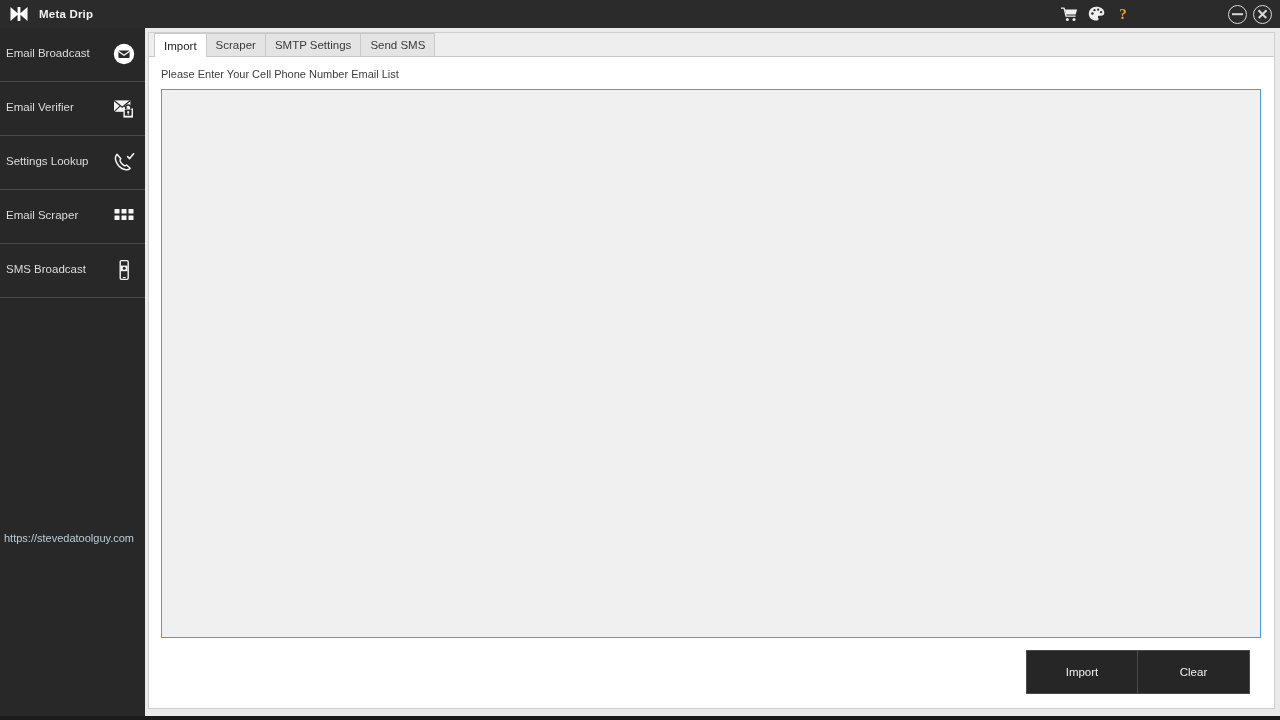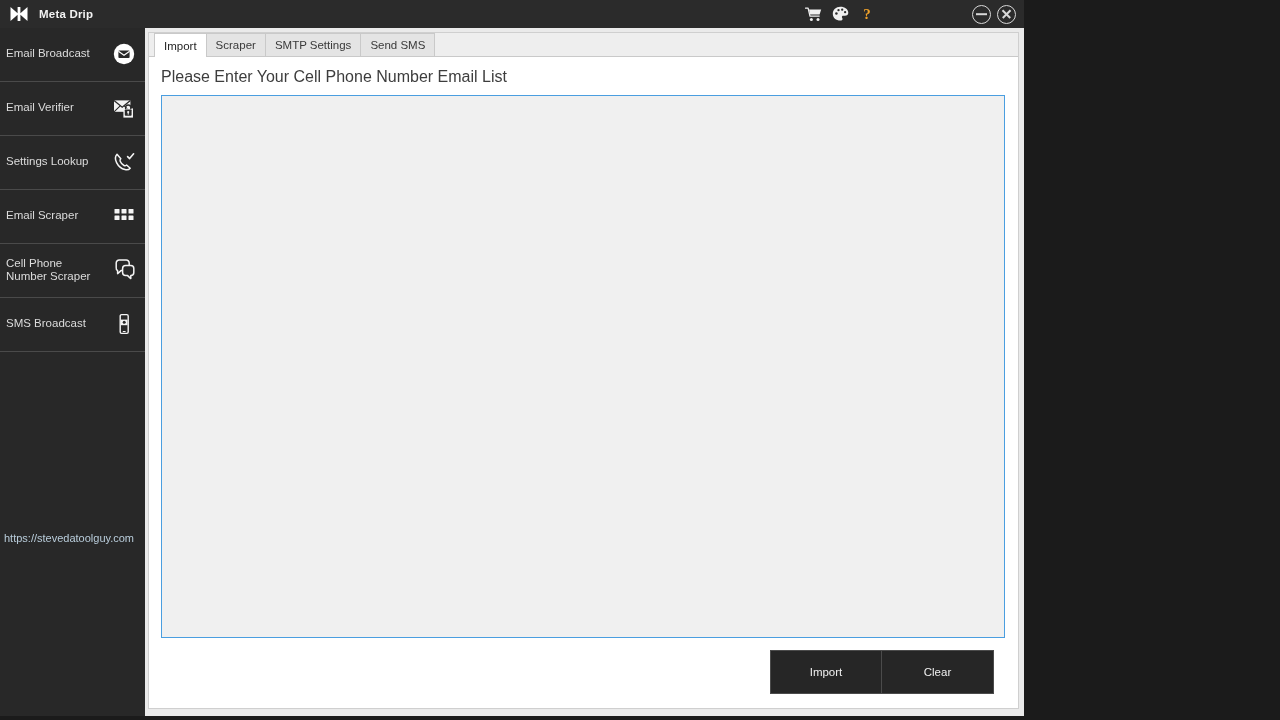--- a/index.html
+++ b/index.html
@@ -6,21 +6,21 @@
   html, body {
     width: 1280px; height: 720px;
     overflow: hidden;
     background: #1b1b1b;
     font-family: "Liberation Sans", sans-serif;
   }
 
   
   .app {
     position: relative;
-    width: 1024px; height: 720px;
+    width: 1280px; height: 720px;
     background: #7dd3fc;
     display: flex;
     flex-direction: column;
   }
 
   
   .titlebar {
     height: 28px;
     background: #2b2b2b;
     display: flex;
@@ -177,21 +177,21 @@
 
   
   .panel-body {
     flex: 1 1 auto;
     padding: 11px 13px 0 12px;
     display: flex;
     flex-direction: column;
     min-height: 0;
   }
   .field-label {
-    font-size: 16px;
+    font-size: 11px;
     color: #3d3d3d;
     margin-bottom: 9px;
   }
   .list-textarea {
     flex: 1 1 auto;
     background: #f0f0f0;
     border: 1px solid #4a9ee0;
     outline: none;
     resize: none;
     font-family: "Liberation Sans", sans-serif;
@@ -324,30 +324,20 @@
                 <rect x="8.5" y="4" width="5" height="4.6" rx="0.6"></rect>
                 <rect x="15.5" y="4" width="5" height="4.6" rx="0.6"></rect>
                 <rect x="1.5" y="10.4" width="5" height="4.6" rx="0.6"></rect>
                 <rect x="8.5" y="10.4" width="5" height="4.6" rx="0.6"></rect>
                 <rect x="15.5" y="10.4" width="5" height="4.6" rx="0.6"></rect>
               </g>
             </svg>
           </span>
         </div>
 
-        <div class="nav-item">
-          <span class="nav-label">Cell Phone
-Number Scraper</span>
-          <span class="nav-icon">
-            <svg width="23" height="22" viewBox="0 0 23 22">
-              <path d="M3.2 4.0 a3.0 3.0 0 0 1 3.0 -3.0 h7.0 a3.0 3.0 0 0 1 3.0 3.0 v4.6 a3.0 3.0 0 0 1 -3.0 3.0 h-5.2 l-3.4 3.0 v-3.0 a3.0 3.0 0 0 1 -1.4 -3.0 z" fill="none" stroke="#f4f4f4" stroke-width="1.5" stroke-linejoin="round"></path>
-              <path d="M9.6 9.4 a3.0 3.0 0 0 1 3.0 -3.0 h5.2 a3.0 3.0 0 0 1 3.0 3.0 v4.2 a3.0 3.0 0 0 1 -3.0 3.0 v3.0 l-3.2 -3.0 h-2.0 a3.0 3.0 0 0 1 -3.0 -3.0 z" fill="#282828" stroke="#f4f4f4" stroke-width="1.5" stroke-linejoin="round"></path>
-            </svg>
-          </span>
-        </div>
 
         <div class="nav-item">
           <span class="nav-label">SMS Broadcast</span>
           <span class="nav-icon">
             <svg width="22" height="22" viewBox="0 0 22 22">
               <rect x="7.2" y="1.6" width="8.0" height="18.8" rx="1.4" fill="none" stroke="#f4f4f4" stroke-width="1.4"></rect>
               <rect x="7.9" y="6.6" width="6.6" height="5.6" fill="#f4f4f4"></rect>
               <circle cx="11.2" cy="9.3" r="1.5" fill="#282828"></circle>
               <rect x="9.6" y="18.0" width="3.2" height="0.9" rx="0.45" fill="#f4f4f4"></rect>
             </svg>

